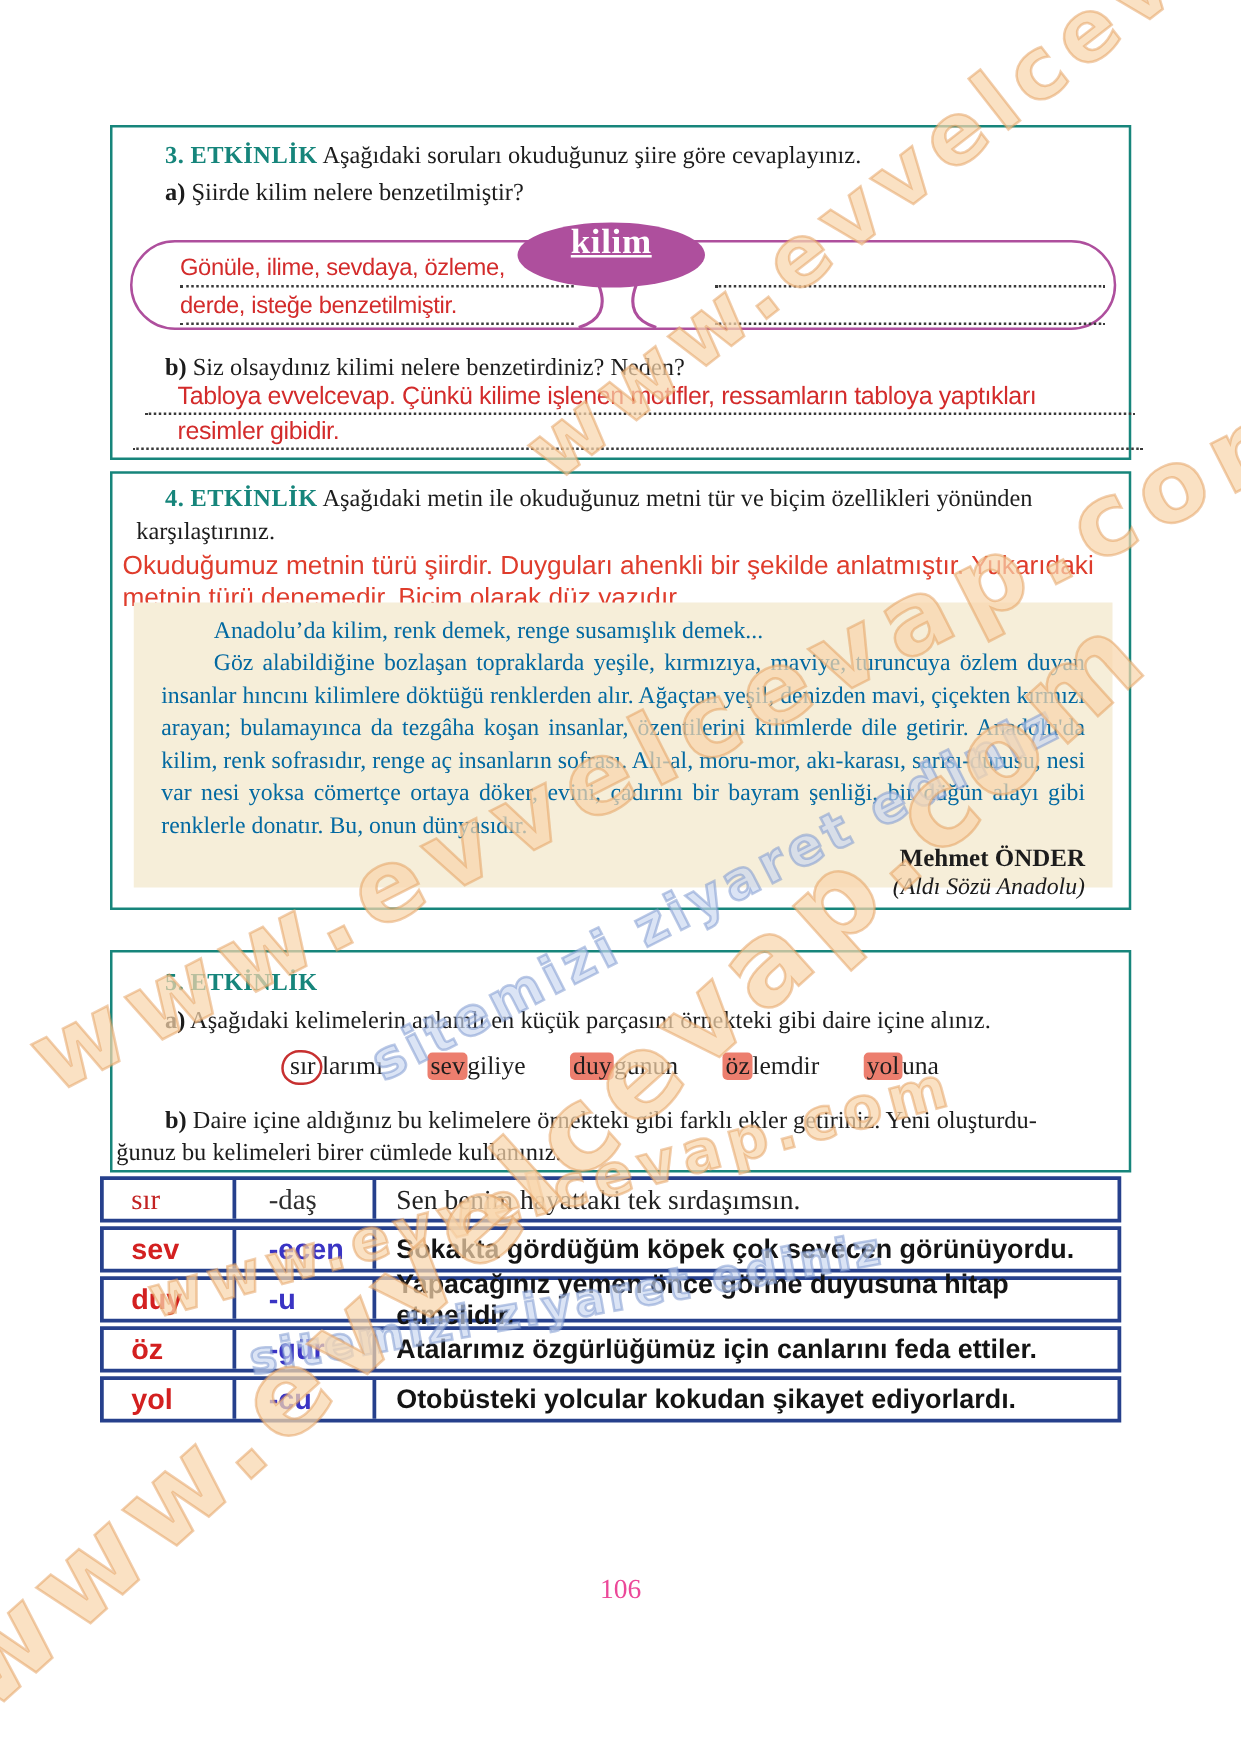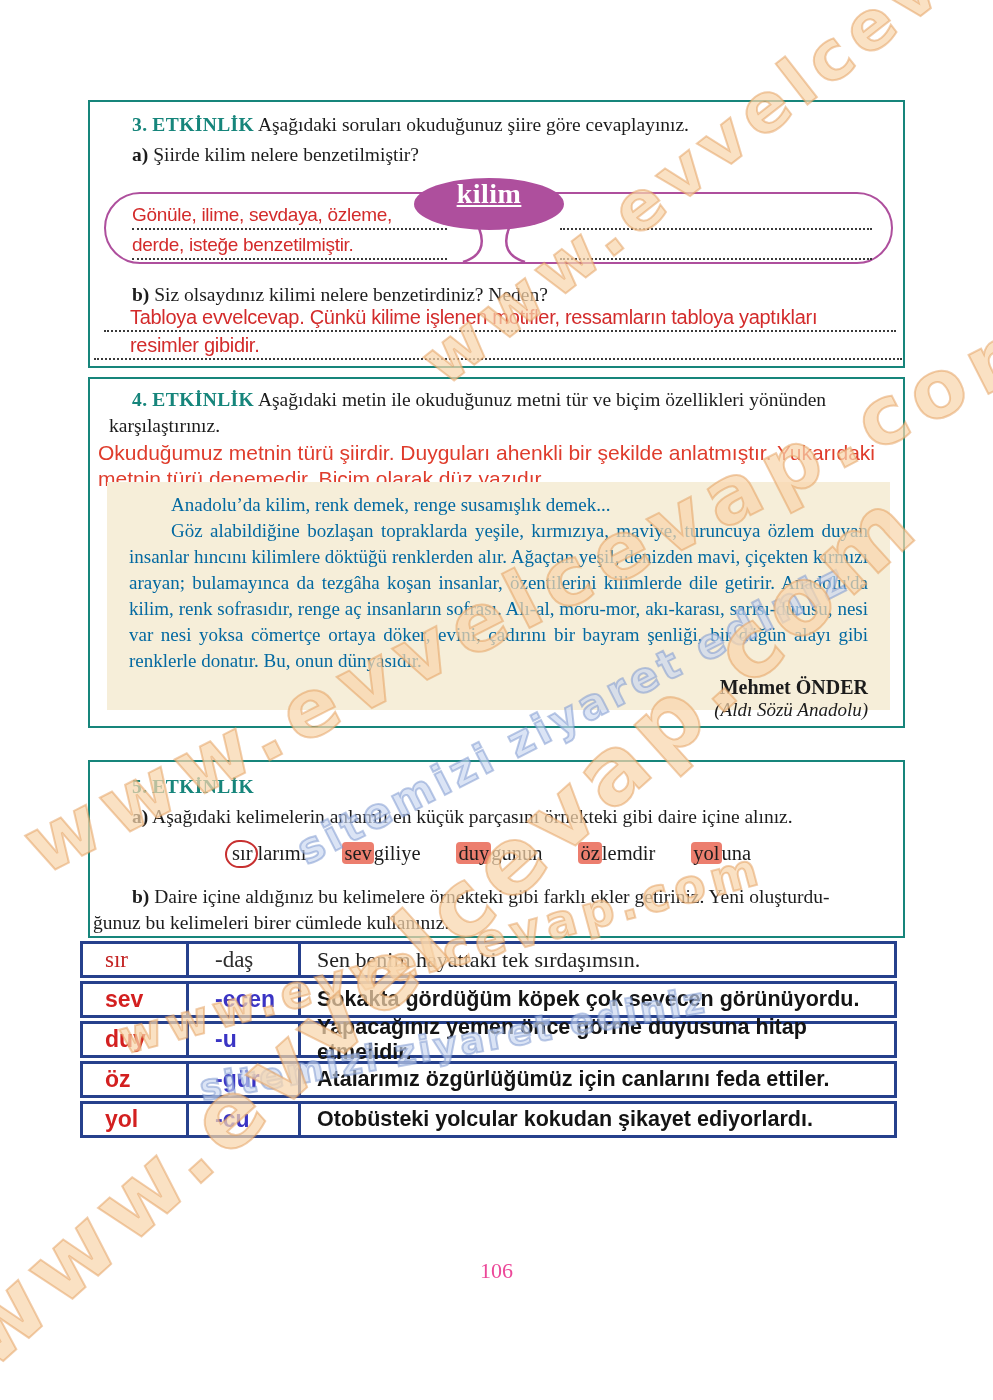--- a/index.html
+++ b/index.html
@@ -14,21 +14,21 @@
   .box1 { left:88px; top:100px; width:817px; height:268px; }
   .box2 { left:88px; top:377px; width:817px; height:351px; }
   .box3 { left:88px; top:760px; width:817px; height:178px; }
   .headline { position:absolute; font-size:19.5px; white-space:nowrap; }
   .act-title { color:#16857b; font-weight:bold; letter-spacing:0.4px; }
   .qlabel { font-weight:bold; }
   .red-hand {
     color:#d32b2b; font-family:"Liberation Sans", sans-serif;
     font-size:20px; letter-spacing:-0.3px;
   }
-  .dotline { border-bottom:2.5px dotted #3a3a3a; }
+  .dotline { border-bottom:2.5px dotted #3a3a3a;margin-left:12px; }
   
   .diagram { position:absolute; left:12px; top:76px; width:793px; height:92px; }
   .dg-rect {
     position:absolute; left:2px; top:14px; width:789px; height:72px;
     border:2.5px solid #ae4f9d; border-radius:36px; background:#ffffff;
   }
   .dg-oval {
     position:absolute; left:312px; top:0; width:150px; height:52px;
     background:#ae4f9d; border-radius:50%; z-index:3;
     display:flex; justify-content:center;

